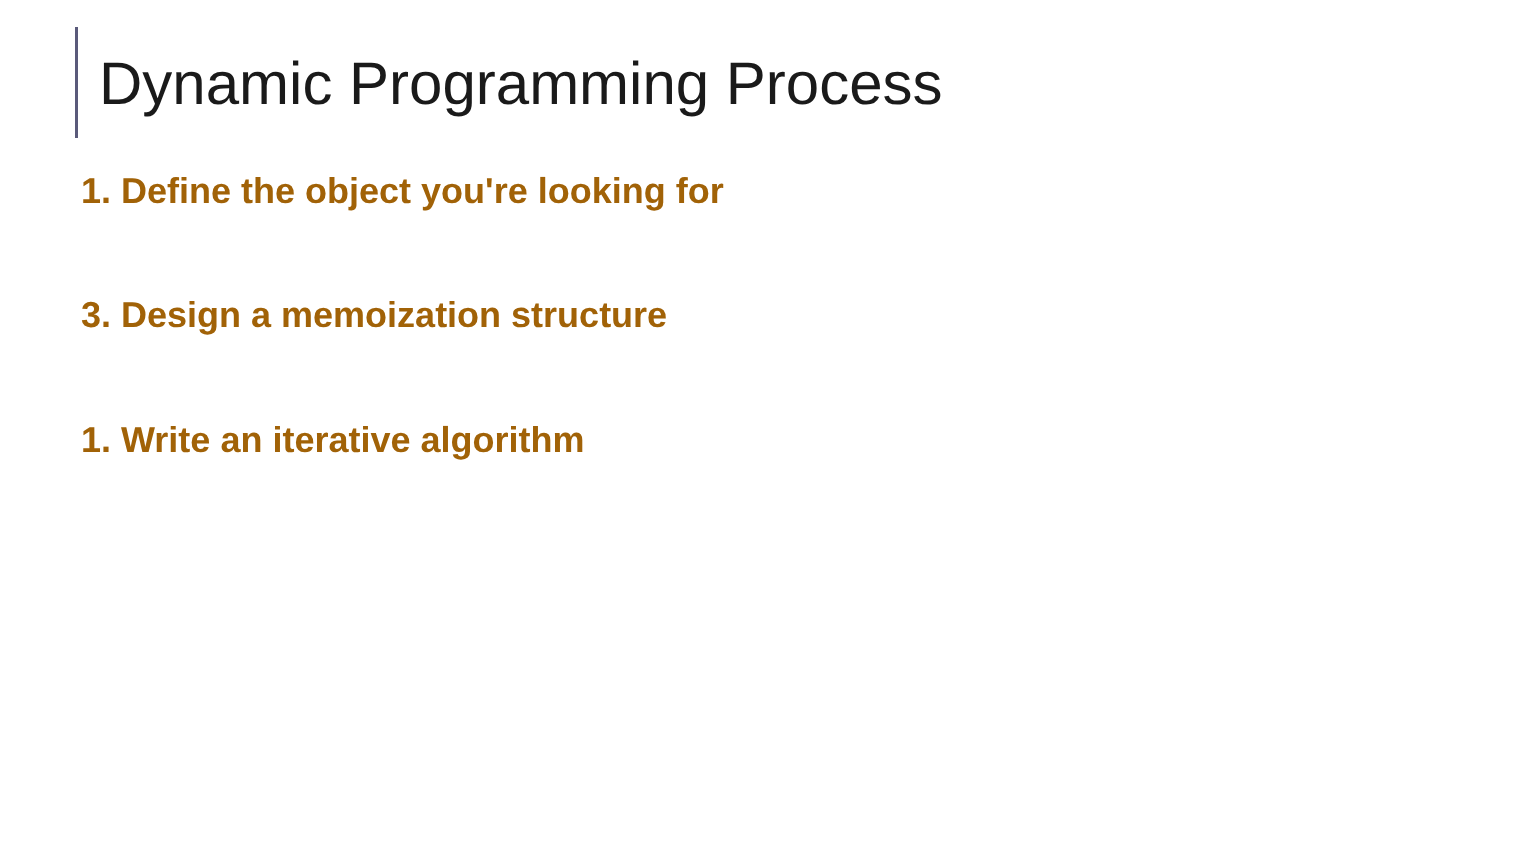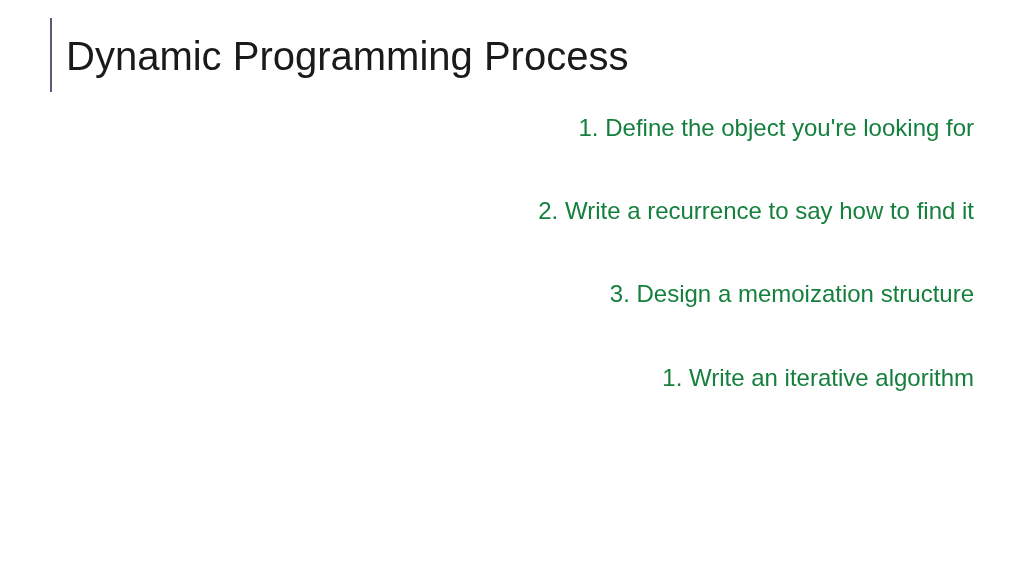--- a/index.html
+++ b/index.html
@@ -14,21 +14,20 @@
       font-family: "Segoe UI Light", "Segoe UI", -apple-system, "Helvetica Neue", Arial, sans-serif;
       font-weight: 300;
       color: #1a1a1a;
       overflow: hidden;
     }
     .slide {
       width: 100%;
       height: 100%;
       padding: 28px 50px 40px 50px;
       position: relative;
-      text-align: right;
     }
     .title-wrap {
       display: flex;
       align-items: stretch;
       margin-bottom: 28px;
     }
     .title-bar {
       width: 2px;
       background: #5a5a7a;
       margin-right: 14px;
@@ -41,33 +40,32 @@
       letter-spacing: 0px;
       color: #1a1a1a;
       line-height: 1.2;
       padding: 4px 0;
     }
     .steps {
       padding-left: 4px;
     }
     .step {
       font-size: 24px;
-      font-weight: 400;
-      color: #15803d;
+      font-weight: 700;
+      color: #a16207;
       margin-bottom: 52px;
       line-height: 1.3;
     }
   </style>
 </head>
 <body>
 
 <div class="slide">
   <div class="title-wrap">
     <div class="title-bar"></div>
     <div class="title">Dynamic Programming Process</div>
   </div>
   <div class="steps">
     <div class="step">1. Define the object you're looking for</div>
-    <div class="step">2. Write a recurrence to say how to find it</div>
     <div class="step">3. Design a memoization structure</div>
     <div class="step">1. Write an iterative algorithm</div>
   </div>
 </div>
 
 </body></html>

